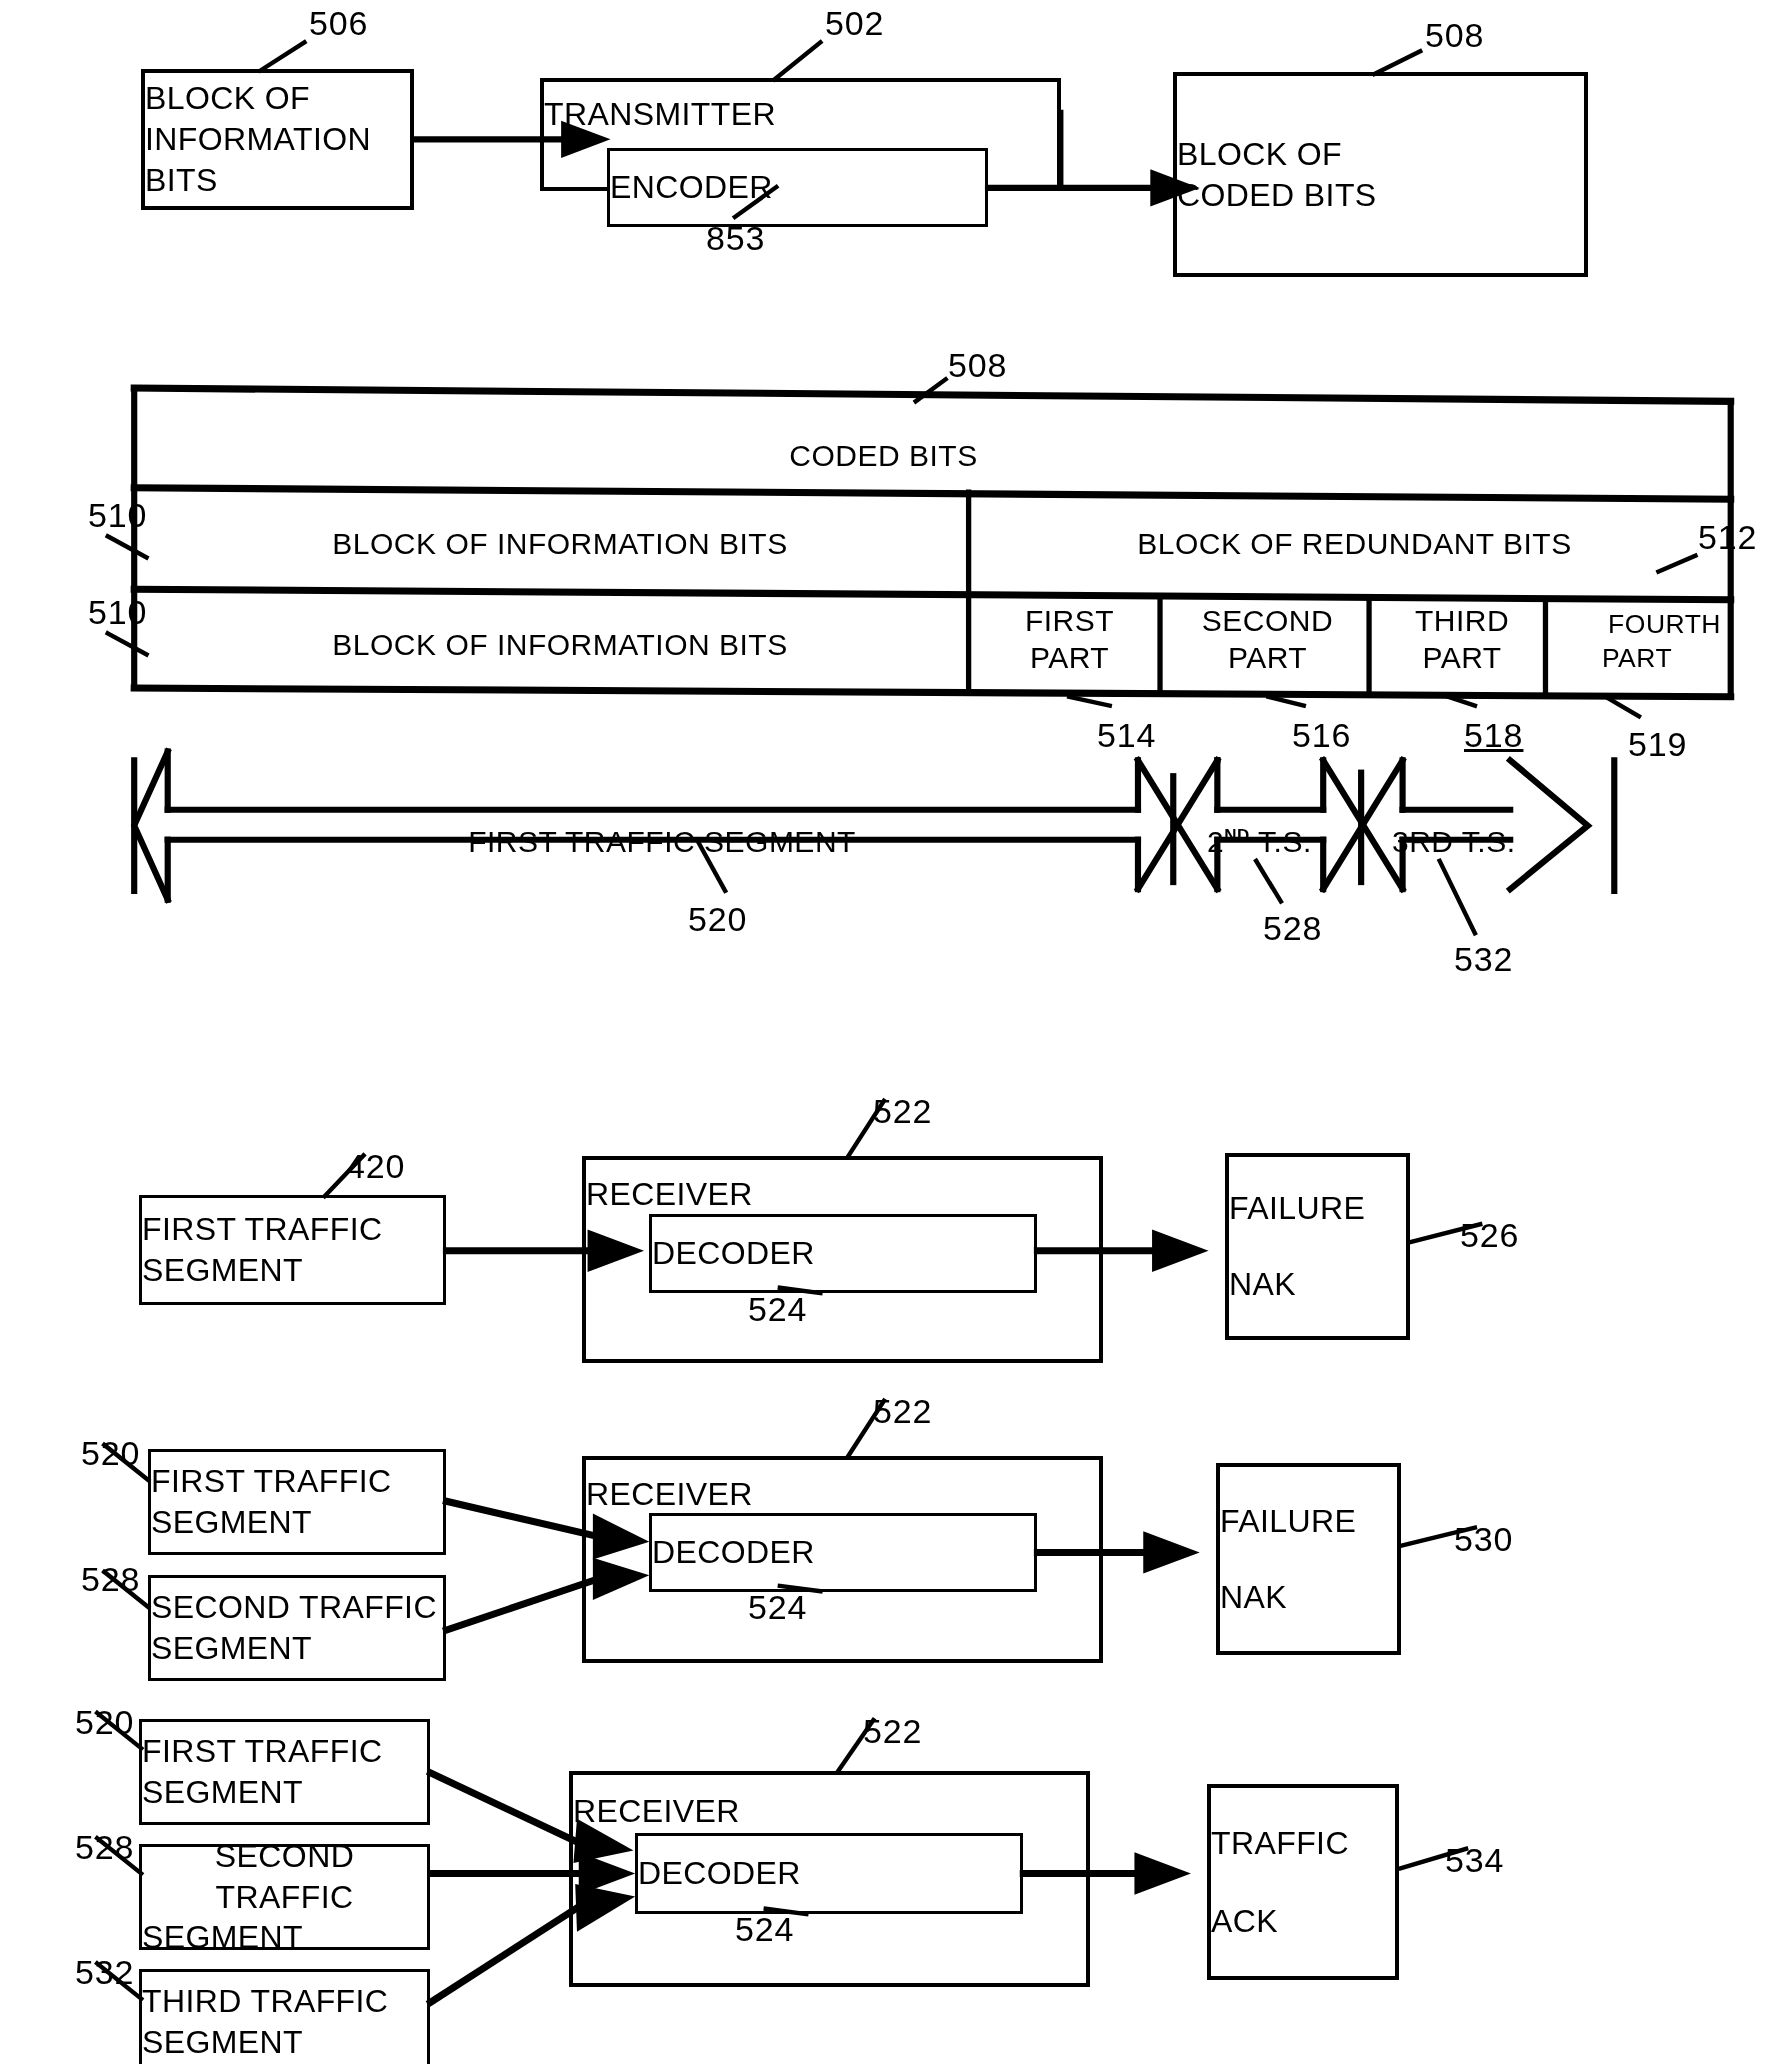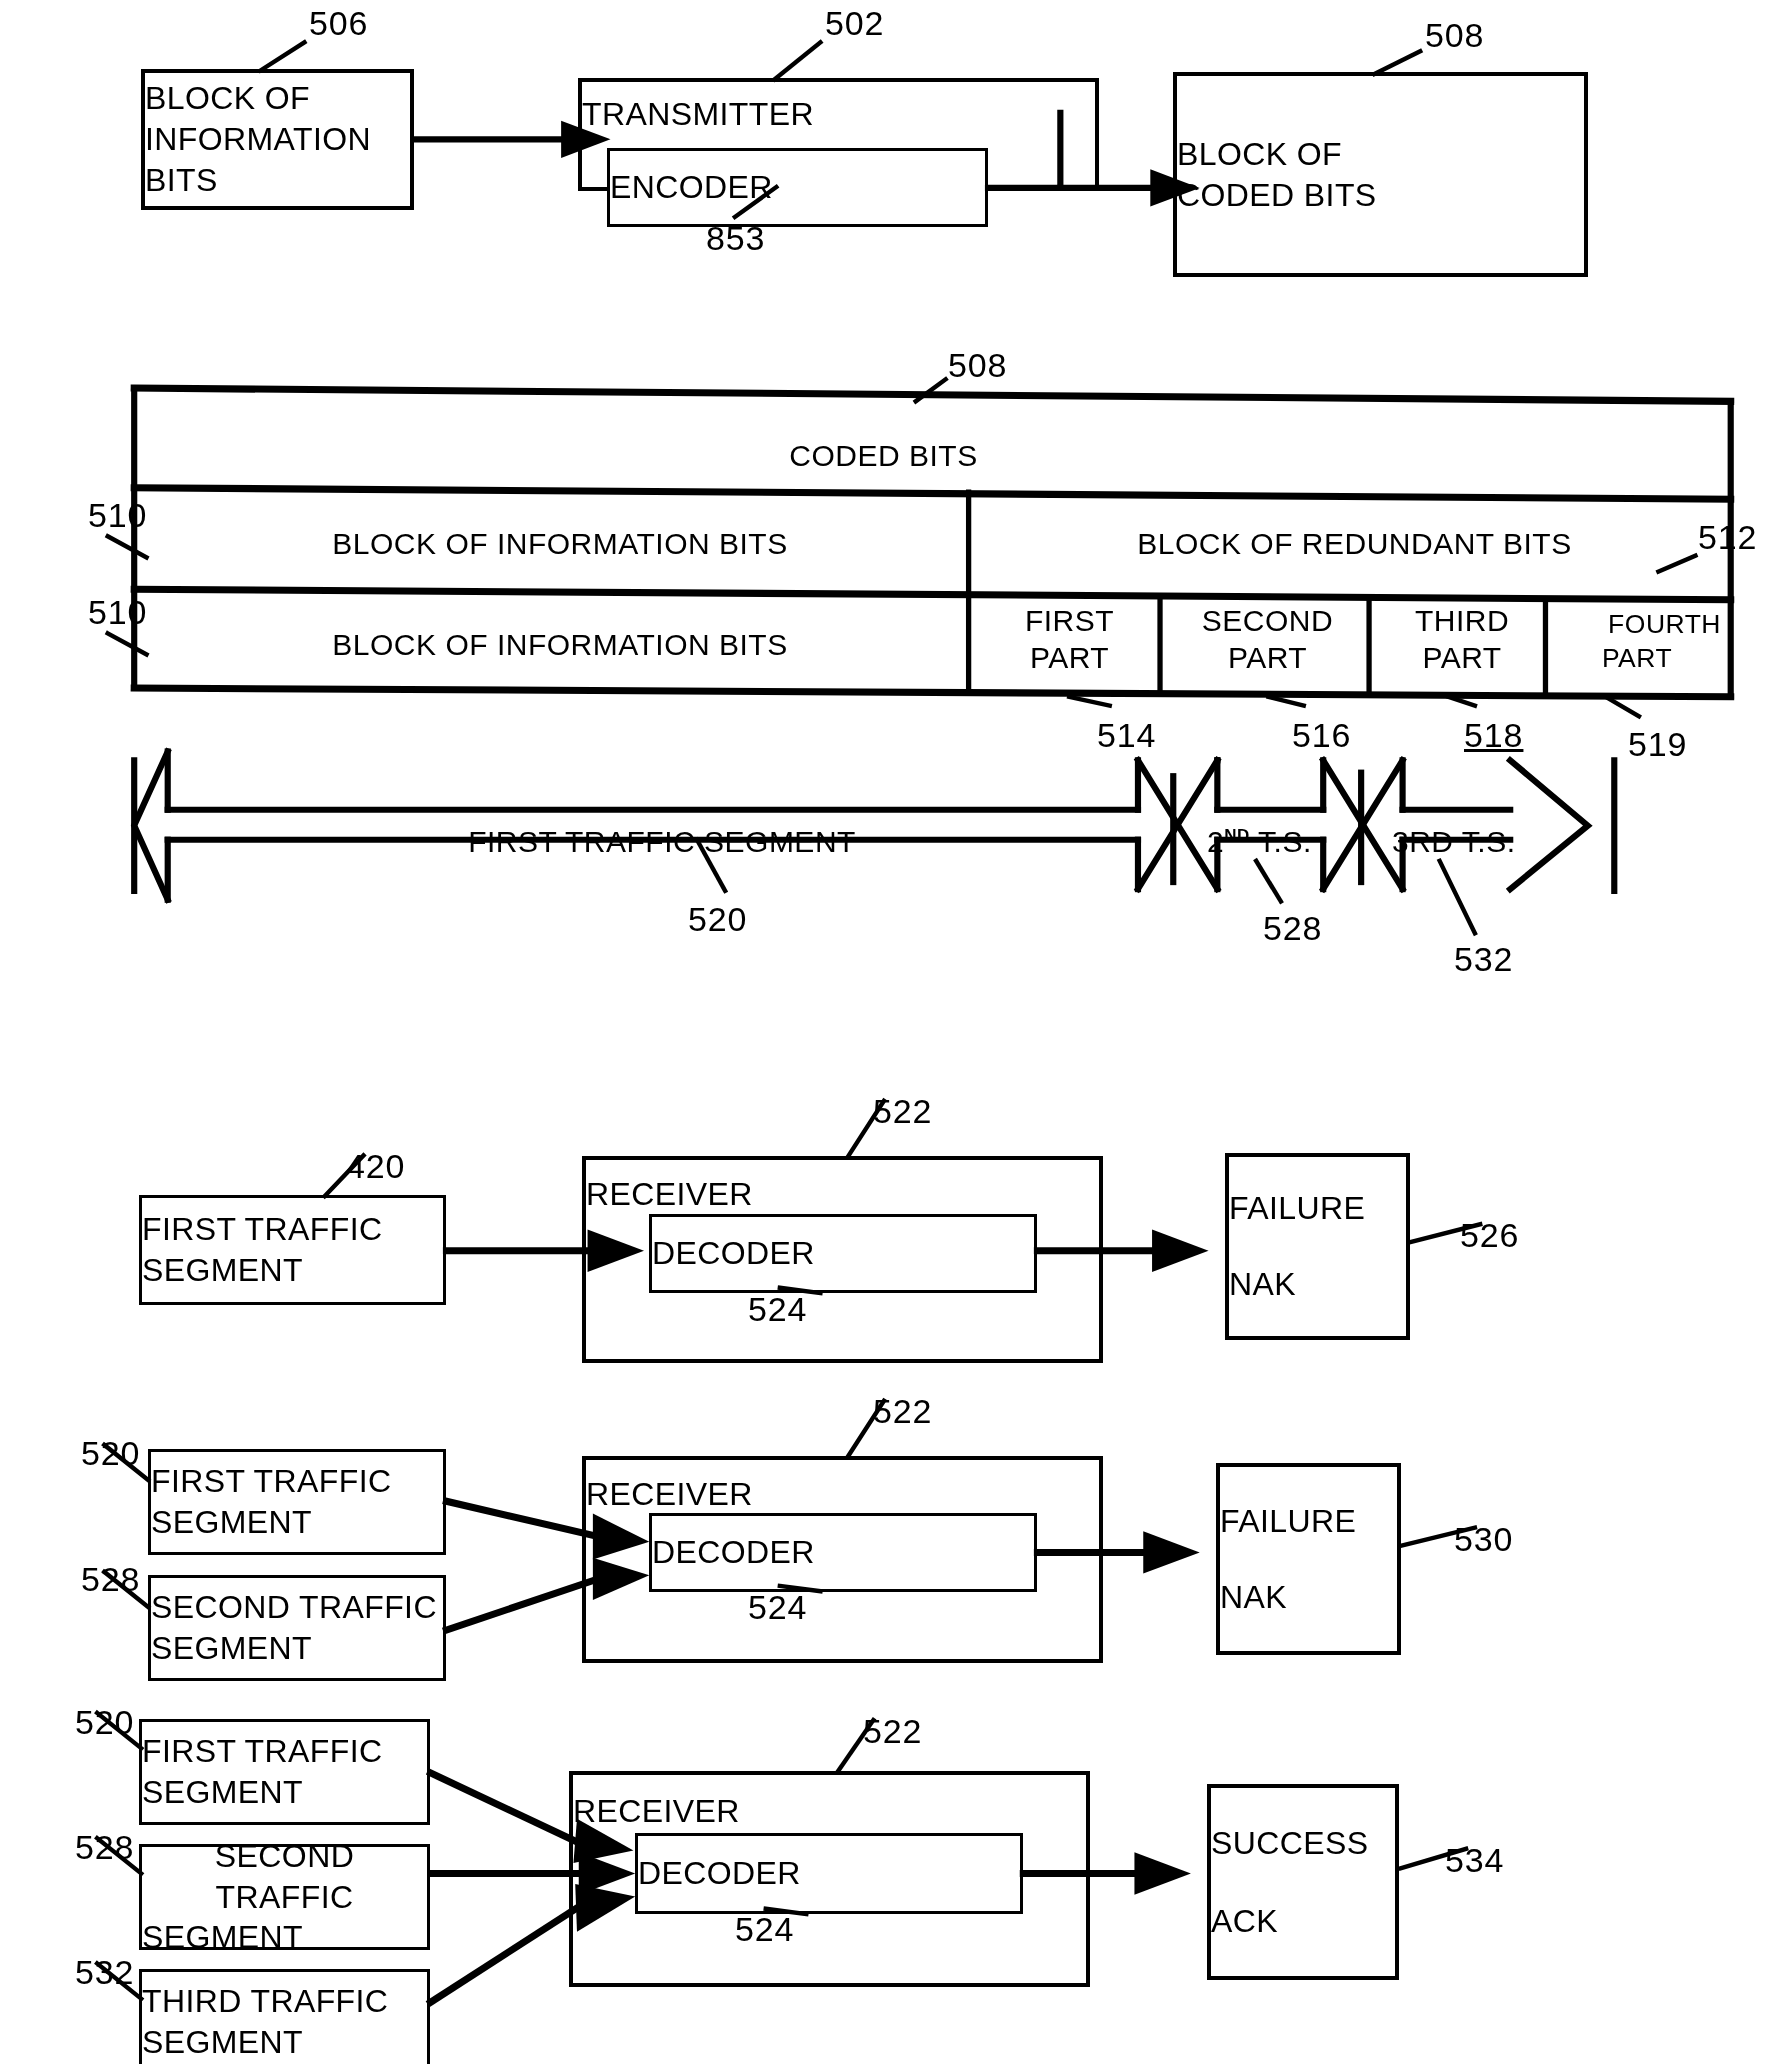--- a/index.html
+++ b/index.html
@@ -61,21 +61,21 @@
 
   <div>
 
     <div class="box" style="left:141px; top:69px; width:273px; height:141px;">
       <span class="boxtitle">BLOCK OF</span>
       <span class="boxtitle">INFORMATION</span>
       <span class="boxtitle">BITS</span>
     </div>
     <div class="reftag" style="left:309px; top:3.5px;">506</div>
 
-    <div class="box" style="left:540px; top:78px; width:521px; height:113px; justify-content:flex-start; padding-top:12.4px;margin-left:38px;">
+    <div class="box" style="left:540px; top:78px; width:521px; height:113px; justify-content:flex-start; padding-top:12.4px;">
       <span class="boxtitle">TRANSMITTER</span>
     </div>
     <div class="reftag" style="left:825px; top:3.5px;">502</div>
 
     <div class="box thin" style="left:607px; top:148px; width:381px; height:79px;">
       <span class="boxtitle">ENCODER</span>
     </div>
     <div class="reftag" style="left:706px; top:219px;">853</div>
 
     <div class="box" style="left:1173px; top:72px; width:415px; height:205px;">
@@ -206,21 +206,21 @@
       <span class="boxtitle">RECEIVER</span>
     </div>
     <div class="reftag" style="left:863px; top:1712px;">522</div>
 
     <div class="box thin" style="left:635px; top:1833px; width:388px; height:81px;">
       <span class="boxtitle">DECODER</span>
     </div>
     <div class="reftag" style="left:735px; top:1910px;">524</div>
 
     <div class="box" style="left:1207px; top:1784px; width:192px; height:196px;">
-      <span class="boxtitle" style="margin-bottom:37px;">SUCCESS</span>
+      <span class="boxtitle" style="margin-bottom:37px;">TRAFFIC</span>
       <span class="boxtitle">ACK</span>
     </div>
     <div class="reftag" style="left:1445px; top:1841px;">534</div>
   </div>
 
   <svg class="overlay" viewBox="0 0 2003 2340">
     <g stroke="#000" fill="none" stroke-linecap="square">
 
       <path d="M345,48 L295,80" stroke-width="5"></path>
       <path d="M930,48 L878,90" stroke-width="5"></path>

